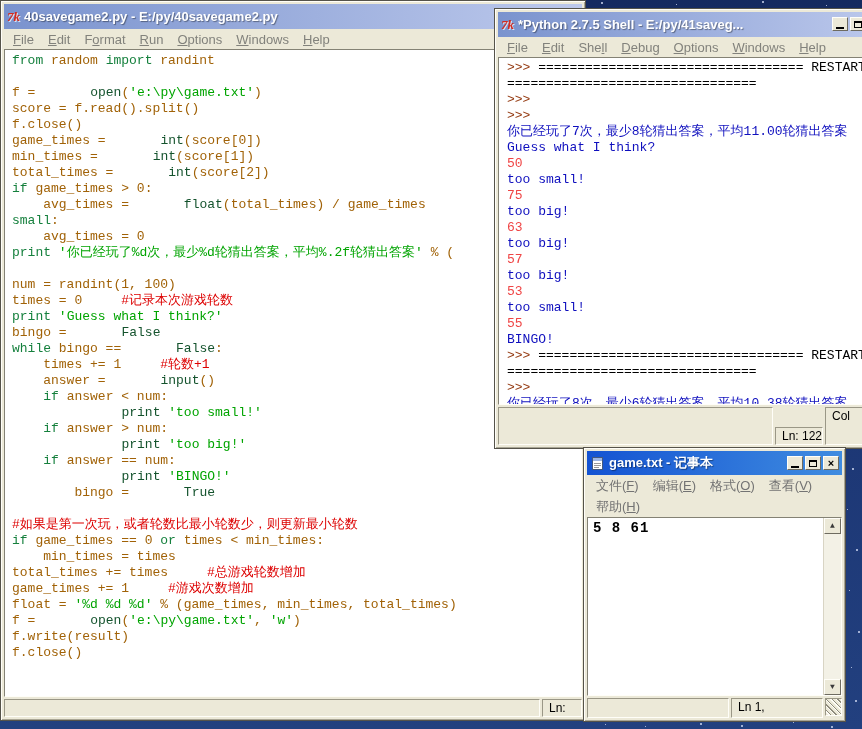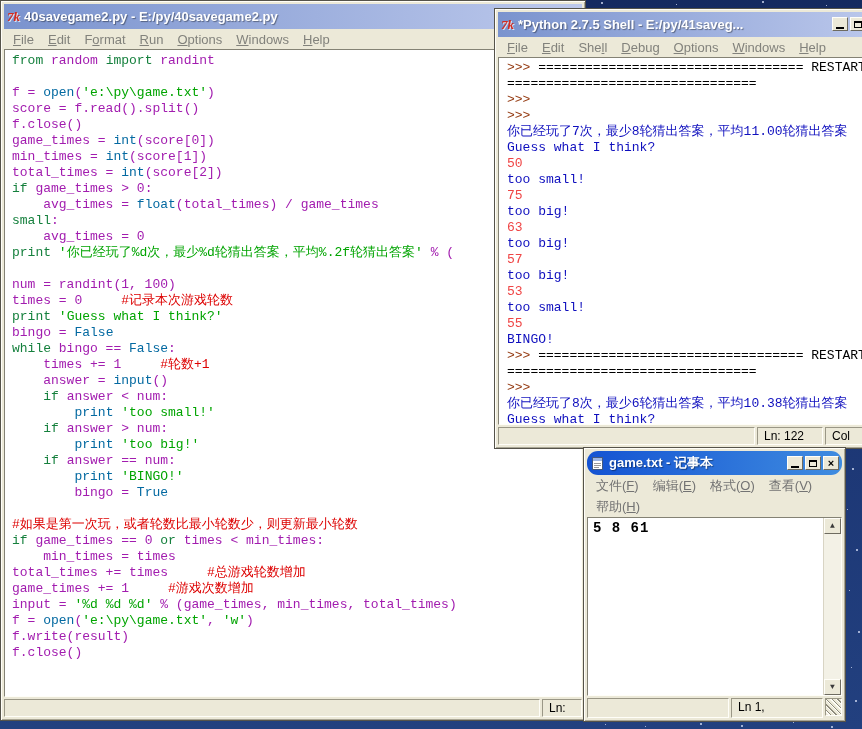--- a/index.html
+++ b/index.html
@@ -8,21 +8,21 @@
           font-family:"Liberation Sans",sans-serif;}
   .star{position:absolute;background:#cfd9f2;border-radius:50%;}
 
   
   .window{position:absolute;background:#ece9d8;border:1px solid #55534a;
           box-shadow:inset 1px 1px 0 #fffef8, inset -1px -1px 0 #a9a695;
           display:flex;flex-direction:column;padding:3px;box-sizing:border-box;}
   .titlebar{flex:0 0 25px;display:flex;align-items:center;gap:4px;padding:0 3px;
             overflow:hidden;position:relative;}
   .titlebar.inactive{background:linear-gradient(90deg,#7a93ce,#bdc9ec);}
-  .titlebar.active{background:linear-gradient(90deg,#1453d2,#3f8ce0);border-radius:11px;}
+  .titlebar.active{background:linear-gradient(90deg,#1453d2,#3f8ce0);}
   .title-text{color:#fff;font-weight:bold;font-size:13px;white-space:nowrap;
               text-shadow:1px 1px 1px rgba(0,0,0,.4);flex:1;}
   .tk-icon{color:#d42b1e;font:italic bold 13px "Liberation Serif",serif;
            text-shadow:1px 1px 0 rgba(255,255,255,.75);flex:0 0 auto;}
   .win-controls{display:flex;gap:2px;margin-left:auto;}
   .win-controls.floating{position:absolute;left:334px;top:5px;margin:0;}
   .win-btn{width:16px;height:14px;background:#ece9d8;border:1px solid;
            border-color:#fffef8 #6e6b60 #6e6b60 #fffef8;
            display:flex;align-items:center;justify-content:center;box-sizing:border-box;
            font:bold 11px "Liberation Sans",sans-serif;line-height:1;color:#000;}
@@ -33,22 +33,22 @@
   .menubar.dim .menu-item{color:#82827c;}
   .menu-item{padding:0 7px;white-space:nowrap;color:#737373;}
   .mn{text-decoration:underline;}
 
   
   .textpane{background:#fff;border:1px solid;border-color:#848274 #fffef8 #fffef8 #848274;
             flex:1;overflow:hidden;font:13px/16px "Liberation Mono",monospace;position:relative;}
   .code-pad{padding:3px 0 0 7px;}
   .shell-pad{padding:2px 0 0 8px;}
   .tline{height:16px;white-space:pre;}
-  .tok.k{color:#15803d;} .tok.b{color:#0369a1;} .tok.s{color:#00a400;}
-  .tok.c{color:#dd0000;} .tok.p{color:#a21caf;}
+  .tok.k{color:#15803d;} .tok.b{color:#14532d;margin-left:47px;} .tok.s{color:#00a400;}
+  .tok.c{color:#dd0000;} .tok.p{color:#a16207;}
   .tok.r{color:#953b12;} .tok.o{color:#0f0fbe;} .tok.i{color:#ef4444;} .tok.n{color:#000;}
 
   
   .statusbar{flex:0 0 18px;display:flex;align-items:stretch;font-size:12px;color:#000;
              padding-top:2px;gap:2px;}
   .sb-fill{flex:1;border:1px solid;border-color:#9a9786 #fffef8 #fffef8 #9a9786;}
   .sb-panel{border:1px solid;border-color:#9a9786 #fffef8 #fffef8 #9a9786;
             padding:1px 6px;white-space:nowrap;box-sizing:border-box;overflow:hidden;}
 
   
@@ -113,21 +113,21 @@
         <div class="tline"><span class="tok p">        </span><span class="tok b">print</span><span class="tok p"> </span><span class="tok s">'too big!'</span></div>
         <div class="tline"><span class="tok p">    </span><span class="tok k">if</span><span class="tok p"> answer == num:</span></div>
         <div class="tline"><span class="tok p">        </span><span class="tok b">print</span><span class="tok p"> </span><span class="tok s">'BINGO!'</span></div>
         <div class="tline"><span class="tok p">        bingo = </span><span class="tok b">True</span></div>
         <div class="tline"></div>
         <div class="tline"><span class="tok c">#如果是第一次玩，或者轮数比最小轮数少，则更新最小轮数</span></div>
         <div class="tline"><span class="tok k">if</span><span class="tok p"> game_times == 0 </span><span class="tok k">or</span><span class="tok p"> times &lt; min_times:</span></div>
         <div class="tline"><span class="tok p">    min_times = times</span></div>
         <div class="tline"><span class="tok p">total_times += times     </span><span class="tok c">#总游戏轮数增加</span></div>
         <div class="tline"><span class="tok p">game_times += 1     </span><span class="tok c">#游戏次数增加</span></div>
-        <div class="tline"><span class="tok p">input = </span><span class="tok s">'%d %d %d'</span><span class="tok p"> % (game_times, min_times, total_times)</span></div>
+        <div class="tline"><span class="tok p">float = </span><span class="tok s">'%d %d %d'</span><span class="tok p"> % (game_times, min_times, total_times)</span></div>
         <div class="tline"><span class="tok p">f = </span><span class="tok b">open</span><span class="tok p">(</span><span class="tok s">'e:\py\game.txt'</span><span class="tok p">, </span><span class="tok s">'w'</span><span class="tok p">)</span></div>
         <div class="tline"><span class="tok p">f.write(result)</span></div>
         <div class="tline"><span class="tok p">f.close()</span></div>
       </div>
     <div class="statusbar">
       <div class="sb-fill"></div>
       <div class="sb-panel" style="width:40px;">Ln:</div>
     </div>
   </div>
 
@@ -174,21 +174,21 @@
         <div class="tline"><span class="tok i">55</span></div>
         <div class="tline"><span class="tok o">BINGO!</span></div>
         <div class="tline"><span class="tok r">&gt;&gt;&gt; </span><span class="tok n">================================== RESTART</span></div>
         <div class="tline"><span class="tok n">================================</span></div>
         <div class="tline"><span class="tok r">&gt;&gt;&gt; </span></div>
         <div class="tline"><span class="tok o">你已经玩了8次，最少6轮猜出答案，平均10.38轮猜出答案</span></div>
         <div class="tline"><span class="tok o">Guess what I think?</span></div>
       </div>
     <div class="statusbar">
       <div class="sb-fill"></div>
-      <div class="sb-panel" style="width:66px;">Ln: 122</div>
+      <div class="sb-panel" style="width:48px;margin-top:20px;">Ln: 122</div>
       <div class="sb-panel" style="width:60px;">Col</div>
     </div>
   </div>
 
   <div class="window" style="left:583px;top:447px;width:263px;height:275px;z-index:3;">
     <div class="titlebar active" style="flex-basis:24px;">
       <svg class="np-icon" width="15" height="15" viewBox="0 0 15 15">
         <rect x="2.5" y="1.5" width="10" height="12" fill="#ffffff" stroke="#44597e"></rect>
         <rect x="3" y="2" width="9" height="3" fill="#9db6e4"></rect>
         <rect x="4" y="7" width="7" height="1" fill="#9a9a9a"></rect>

